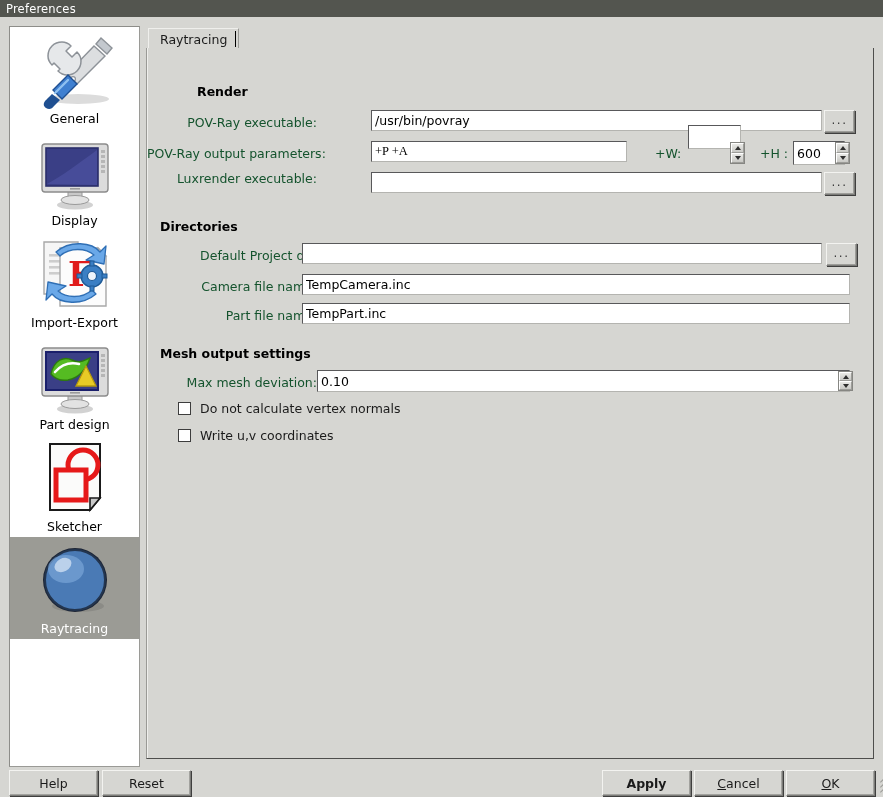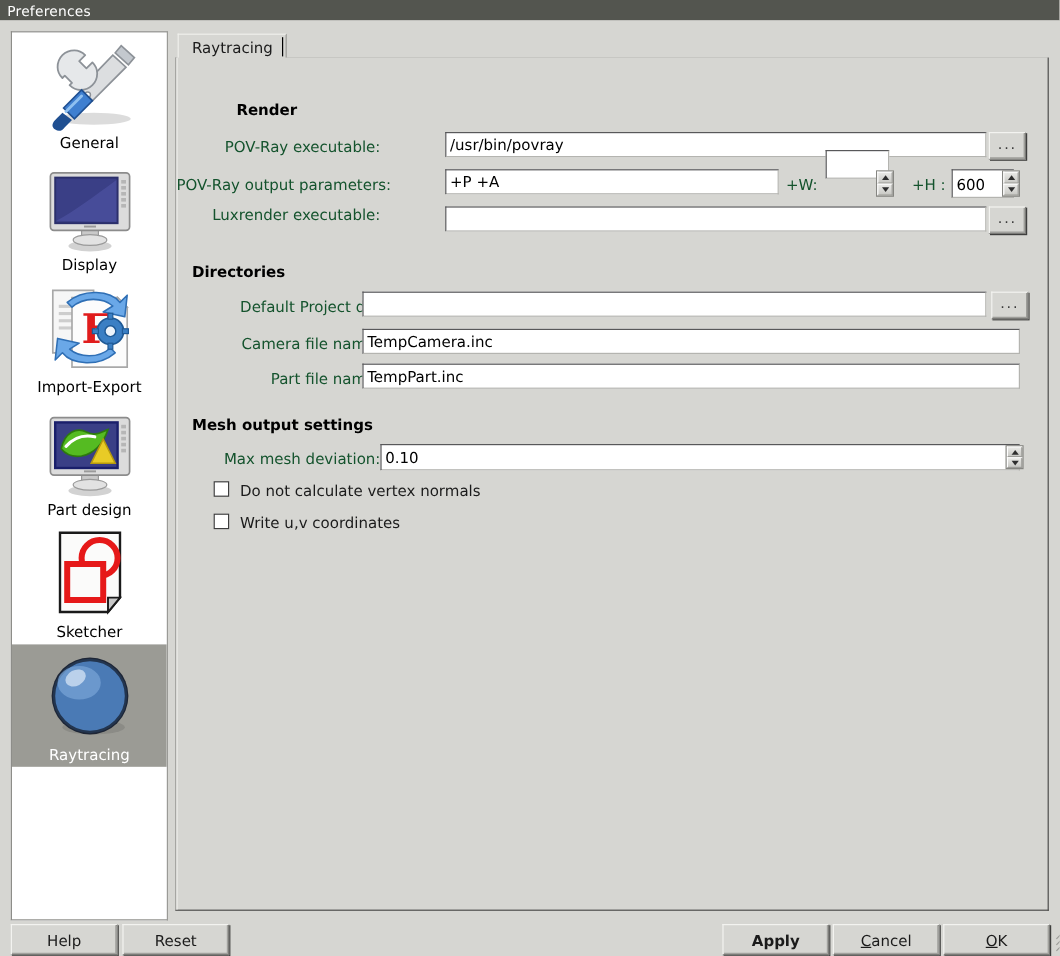--- a/index.html
+++ b/index.html
@@ -225,20 +225,21 @@
     border-left: 3px solid transparent;
     border-right: 3px solid transparent;
   }
   .arw.up { border-bottom: 4px solid #2e2e2e; }
   .arw.dn { border-top: 4px solid #2e2e2e; }
 
   
   .cbrow {
     position: absolute;
     display: flex;
+    align-items: center;
     font-size: 12.5px;
     color: #1b1b1b;
   }
   .cbox {
     width: 13px;
     height: 13px;
     box-sizing: border-box;
     background: #ffffff;
     border: 1px solid #3d3d3d;
     margin-right: 9px;
@@ -432,21 +433,21 @@
 
   <div class="panel">
 
     <div class="group-title" style="left:13px; top:36px;margin-left:37px;">Render</div>
 
     <div class="lbl" style="left:0px; top:67px; width:170px;">POV-Ray executable:</div>
     <input class="txt" style="left: 224px; top: 62px; width: 451px; height: 21px;" value="/usr/bin/povray">
     <div class="btn-dots" style="left:677px; top:62px; width:31px; height:23px;">...</div>
 
     <div class="lbl" style="left:0px; top:98px; width:170px;">POV-Ray output parameters:</div>
-    <input class="txt" style="left: 224px; top: 93px; width: 278px; height: 21px;" value="+P +A">
+    <input class="txt" style="left: 224px; top: 93px; width: 256px; height: 21px; font-family: Liberation Serif, serif;" value="+P +A">
 
     <div class="lbl lbl-left" style="left:508px; top:98px; width:40px;">+W:</div>
     <input class="txt" style="left: 541px; top: 77px; width: 52px; height: 24px; padding-left: 48px;" value="800">
     <div class="spin" style="left:583px; top:94px; height:22px;">
       <div>
           <span class="arw up"></span>
         </div>
       <div>
           <span class="arw dn"></span>
         </div>

